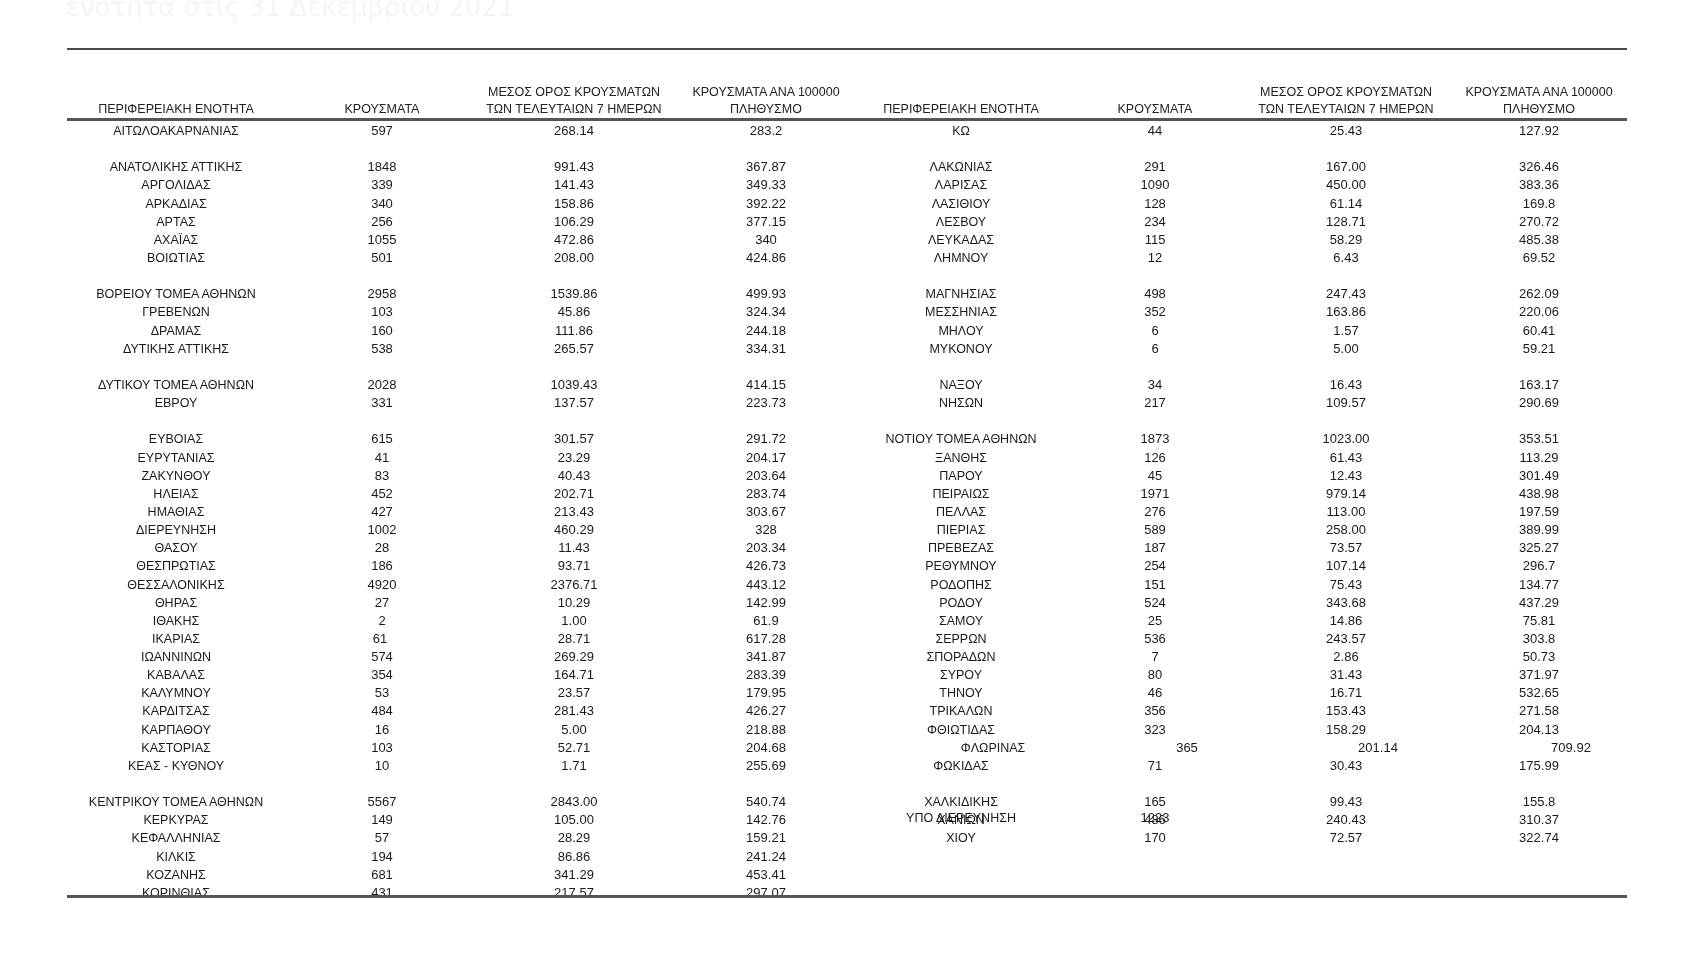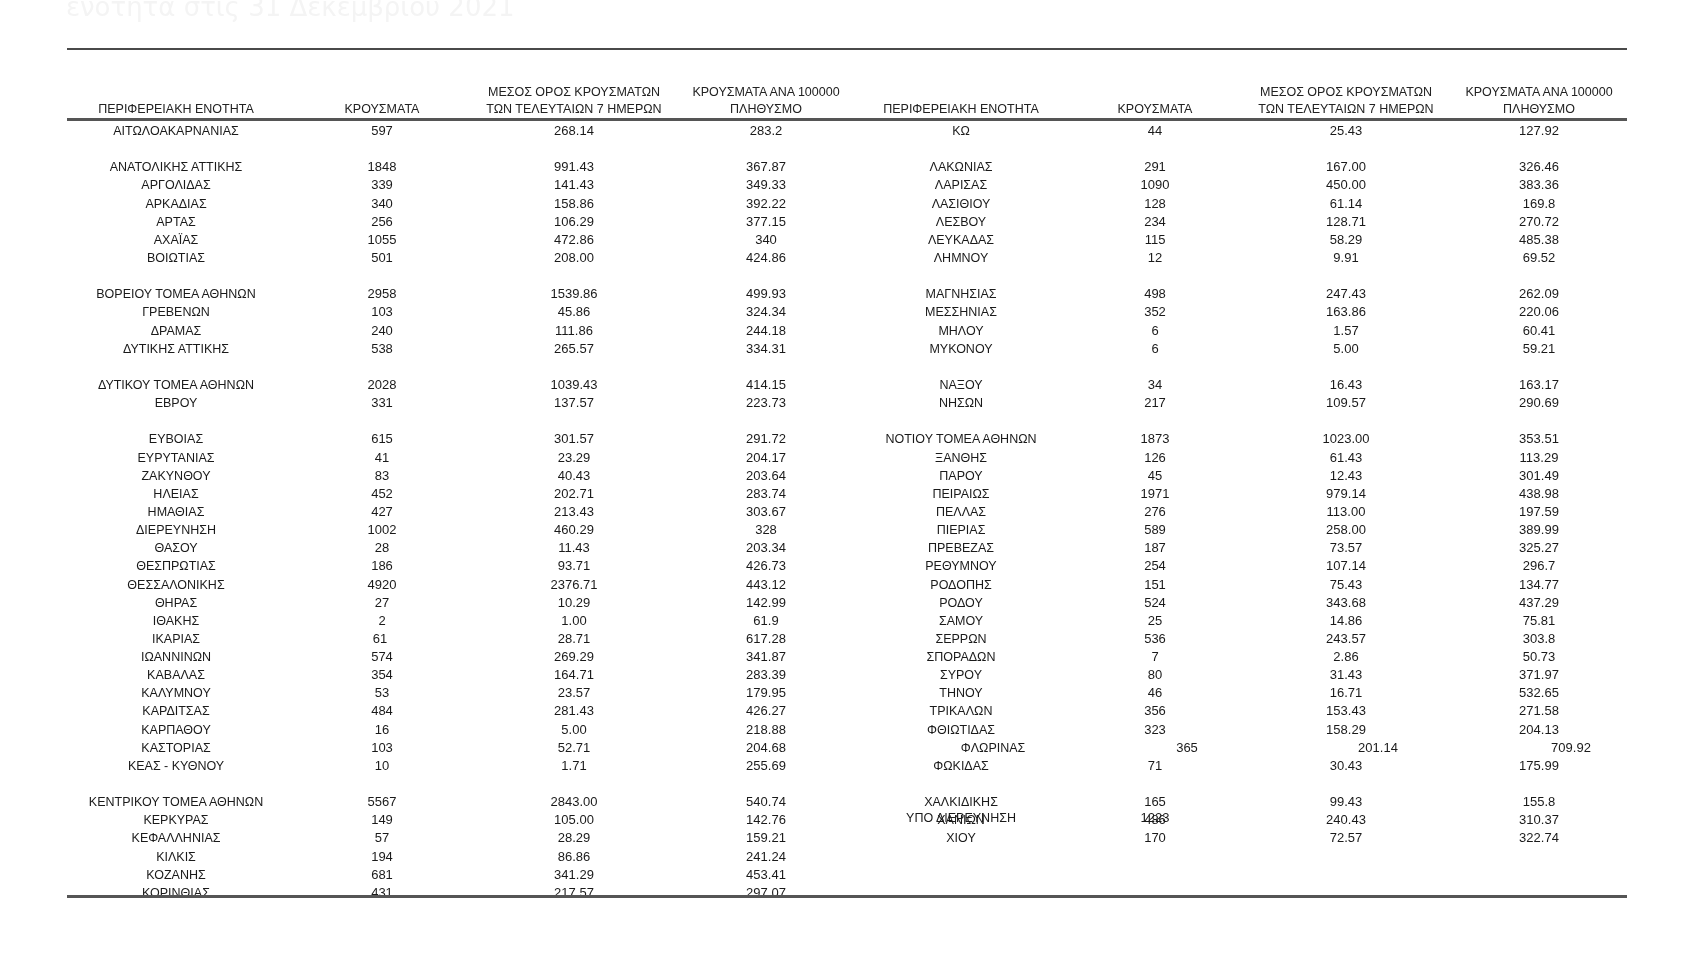--- a/index.html
+++ b/index.html
@@ -114,21 +114,21 @@
       <span class="cell" style="left: 766px;">499.93</span>
     </div>
     <div class="row" style="top: 181.4px;">
       <span class="cell name" style="left: 176px;">ΓΡΕΒΕΝΩΝ</span>
       <span class="cell" style="left: 382px;">103</span>
       <span class="cell" style="left: 574px;">45.86</span>
       <span class="cell" style="left: 766px;">324.34</span>
     </div>
     <div class="row" style="top: 199.54px;">
       <span class="cell name" style="left: 176px;">ΔΡΑΜΑΣ</span>
-      <span class="cell" style="left: 382px;">240</span>
+      <span class="cell" style="left: 382px;">160</span>
       <span class="cell" style="left: 574px;">111.86</span>
       <span class="cell" style="left: 766px;">244.18</span>
     </div>
     <div class="row" style="top: 217.68px;">
       <span class="cell name" style="left: 176px;">ΔΥΤΙΚΗΣ ΑΤΤΙΚΗΣ</span>
       <span class="cell" style="left: 382px;">538</span>
       <span class="cell" style="left: 574px;">265.57</span>
       <span class="cell" style="left: 766px;">334.31</span>
     </div>
     <div class="row" style="top: 235.82px;">
@@ -349,21 +349,21 @@
     </div>
     <div class="row" style="top: 108.84px;">
       <span class="cell name" style="left: 961px;">ΛΕΥΚΑΔΑΣ</span>
       <span class="cell" style="left: 1155px;">115</span>
       <span class="cell" style="left: 1346px;">58.29</span>
       <span class="cell" style="left: 1539px;">485.38</span>
     </div>
     <div class="row" style="top: 126.98px;">
       <span class="cell name" style="left: 961px;">ΛΗΜΝΟΥ</span>
       <span class="cell" style="left: 1155px;">12</span>
-      <span class="cell" style="left: 1346px;">9.91</span>
+      <span class="cell" style="left: 1346px;">6.43</span>
       <span class="cell" style="left: 1539px;">69.52</span>
     </div>
     <div class="row" style="top: 145.12px;">
       <span class="cell name" style="left: 961px;"></span>
       <span class="cell" style="left: 1155px;"></span>
       <span class="cell" style="left: 1346px;"></span>
       <span class="cell" style="left: 1539px;"></span>
     </div>
     <div class="row" style="top: 163.26px;">
       <span class="cell name" style="left: 961px;">ΜΑΓΝΗΣΙΑΣ</span>

